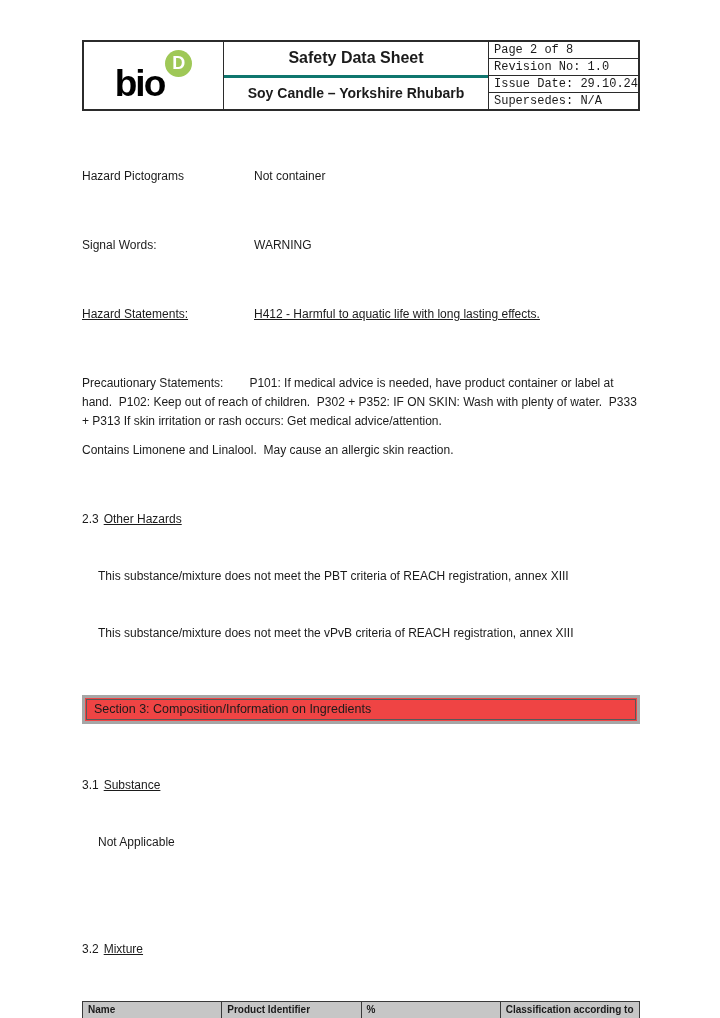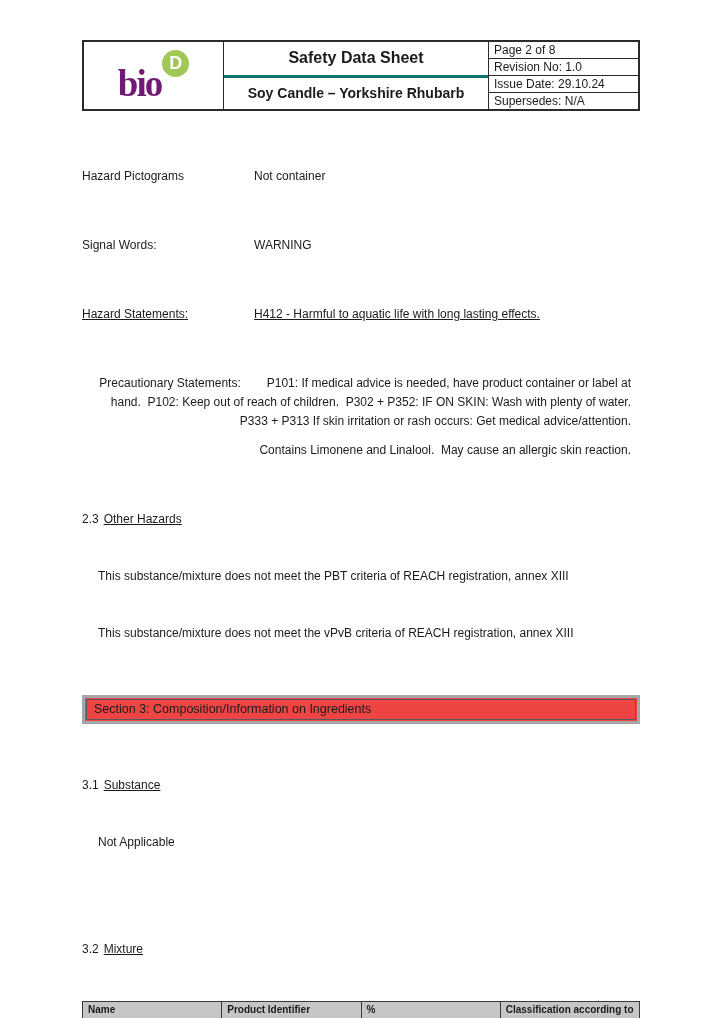--- a/index.html
+++ b/index.html
@@ -27,26 +27,26 @@
   .hdr-logo {
     width: 140px;
     box-sizing: border-box;
     border-right: 1px solid #2b2b2b;
     display: flex;
     align-items: center;
     justify-content: center;
   }
   .logo-wrap { display: flex; align-items: flex-start; }
   .logo-text {
-    font-family: Liberation Serif, serif;
+    font-family: Liberation Sans, sans-serif;
     font-weight: bold;
     font-size: 37px;
     line-height: 0.9;
     letter-spacing: -2px;
-    color: #701a75;
+    color: #000000;
     margin-top: 16px;
   }
   .logo-badge {
     width: 27px; height: 27px;
     border-radius: 50%;
     background: #9fc857;
     color: #ffffff;
     font-weight: bold;
     font-size: 18px;
     display: flex;
@@ -85,32 +85,33 @@
     flex-direction: column;
   }
   .hdr-meta-row {
     flex: 1;
     display: flex;
     align-items: center;
     padding-left: 5px;
     font-size: 12px;
     border-bottom: 1px solid #2b2b2b;
     white-space: nowrap;
+    font-family: Liberation Mono, monospace;
   }
   .hdr-meta-row:last-child { border-bottom: none; }
 
   
   .body-text { font-size: 12px; line-height: 19px; white-space: pre-wrap; }
   .indent { padding-left: 6px; }
 
   .kv-row { display: flex; margin-bottom: 12px; }
   .kv-label { width: 172px; flex: none; }
   .kv-value { flex: 1; }
 
-  .para { margin: 9px; text-align: right; }
+  .para { margin: 0; }
   .para-label { margin-right: 26px; }
 
   .sub-head { display: flex; }
   .sub-num { margin-right: 5px; }
   .u { text-decoration: underline; }
 
   
   .section-box {
     border: 3px solid #a6a6a6;
     background: #ef4444;

